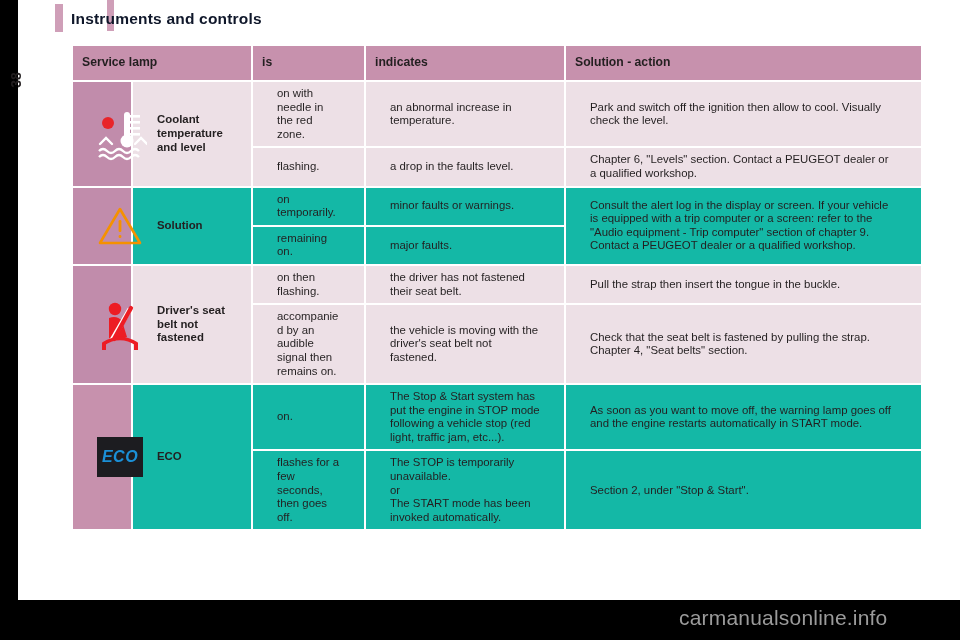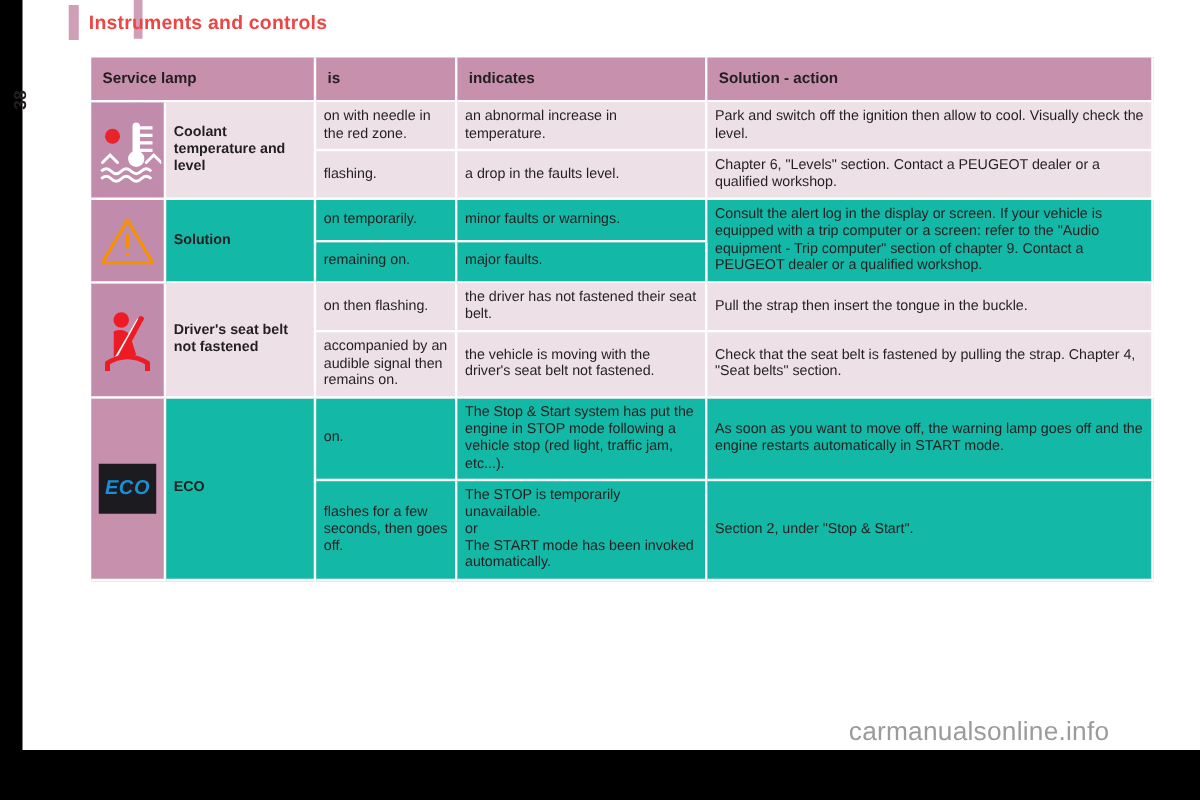--- a/index.html
+++ b/index.html
@@ -36,21 +36,21 @@
   }
   #page-title {
     position: absolute;
     left: 53px;
     top: 8px;
     width: 400px;
     height: 22px;
     font-size: 15.5px;
     font-weight: bold;
     letter-spacing: 0.2px;
-    color: #ef4444;
+    color: #0f172a;
     line-height: 22px;
     white-space: nowrap;
   }
 
   
   #page-number {
     position: absolute;
     left: -2px;
     top: 62px;
     width: 36px;
@@ -93,21 +93,21 @@
     position: absolute;
     left: 55px;
     top: 46px;
     width: 850px;
     border-collapse: separate;
     border-spacing: 0;
     table-layout: fixed;
   }
   #warning-table td, #warning-table th {
     vertical-align: middle;
-    padding: 5px 6px;
+    padding: 5px 24px;
     font-size: 11.4px;
     line-height: 13.6px;
     color: #231f20;
     text-align: left;
     border-right: 2px solid #ffffff;
     border-bottom: 2px solid #ffffff;
     box-sizing: border-box;
     word-wrap: break-word;
   }
   #warning-table th {
@@ -160,21 +160,21 @@
     font-style: italic;
     color: #1b8fd6;
     letter-spacing: 0.5px;
     font-family: "Liberation Sans", sans-serif;
   }
 
   
   #watermark {
     position: absolute;
     left: 679px;
-    top: 574px;
+    top: 606px;
     font-size: 21px;
     color: #9b9b9b;
     letter-spacing: 0.2px;
     font-family: "Liberation Sans", sans-serif;
   }
 </style>
 </head>
 <body>
 
 <div id="page-sheet">

